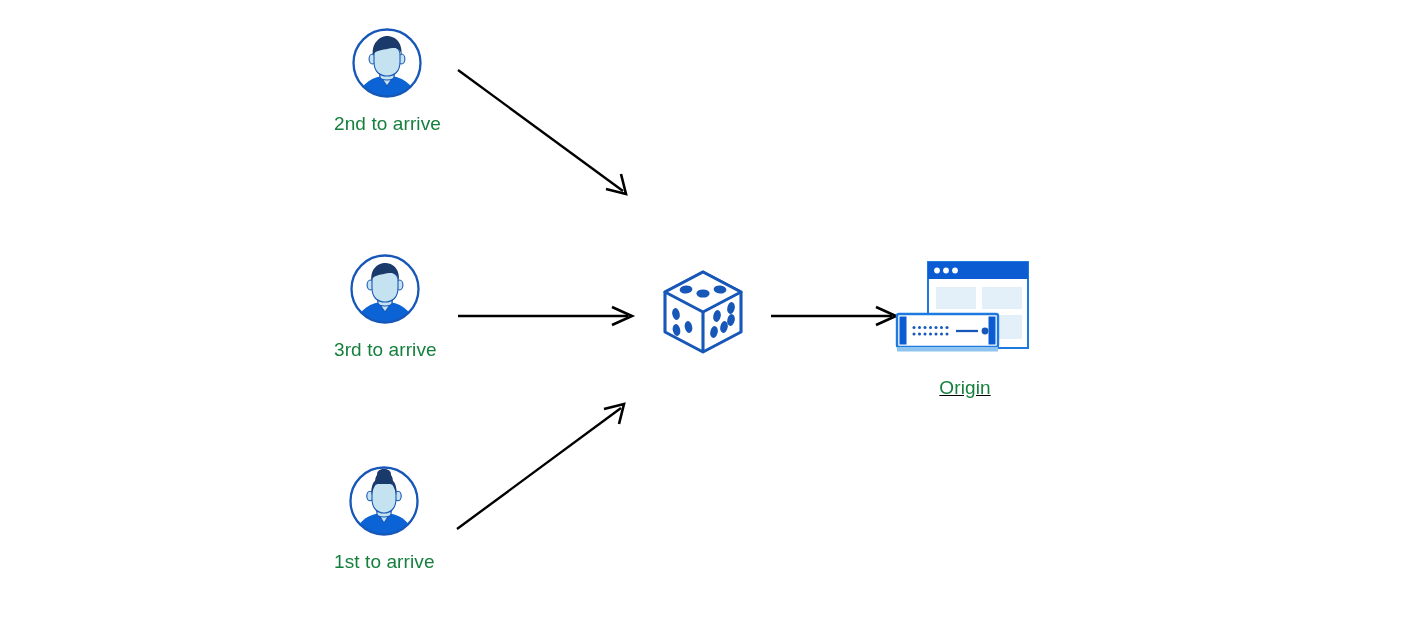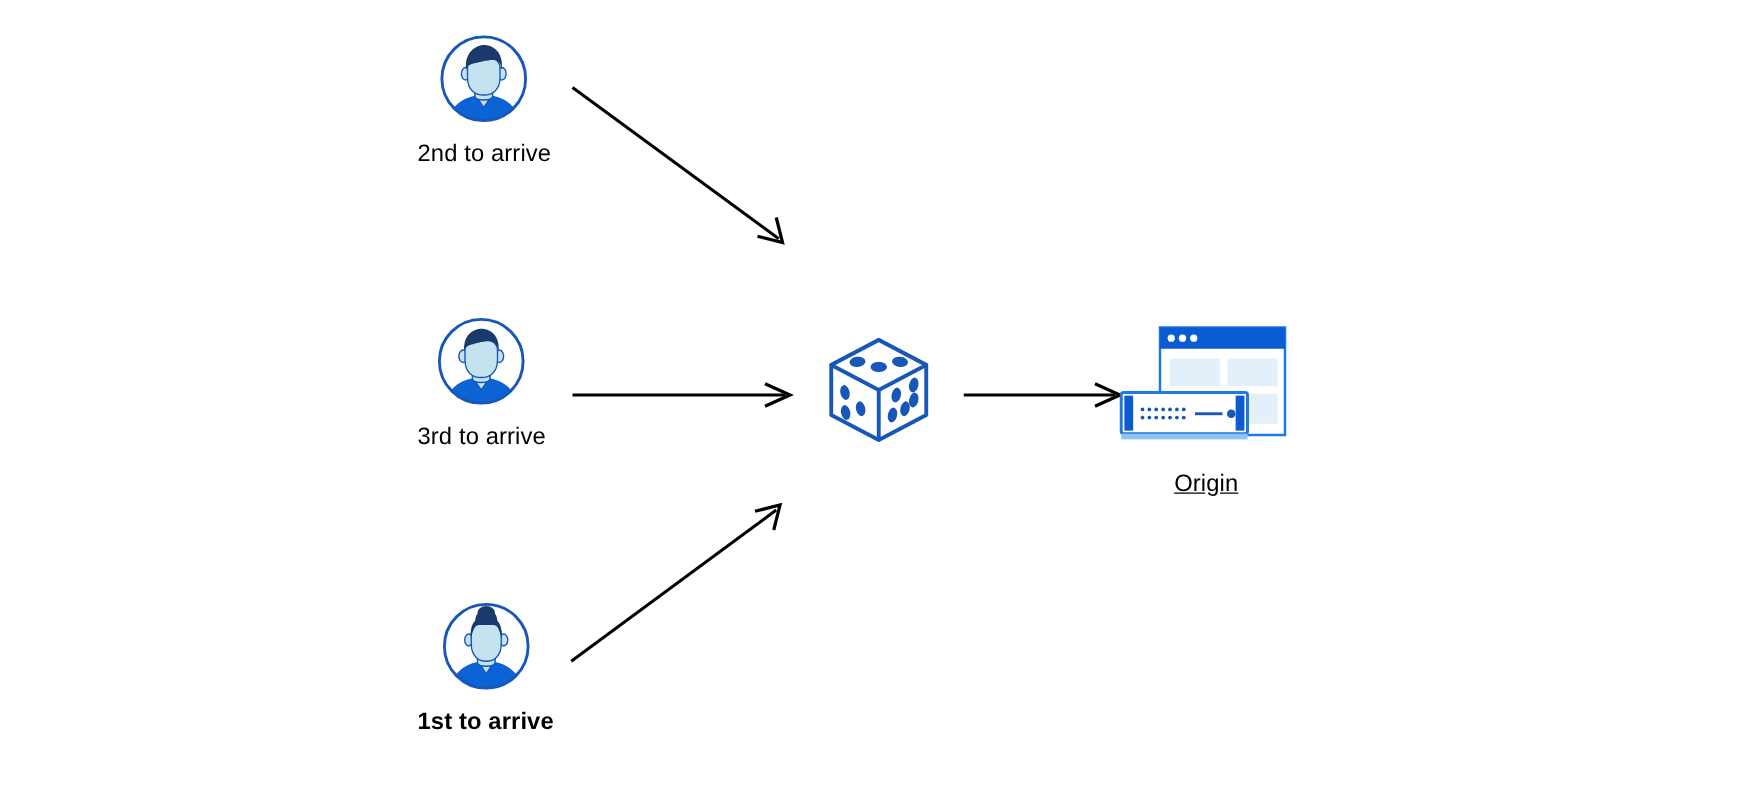--- a/index.html
+++ b/index.html
@@ -22,21 +22,21 @@
   }
   .node {
     position: absolute;
     display: flex;
     flex-direction: column;
     align-items: center;
   }
   .caption {
     font-family: "Liberation Sans", sans-serif;
     font-size: 19px;
-    color: #000000;
+    color: #15803d;
     line-height: 1;
     white-space: nowrap;
     letter-spacing: 0.1px;
   }
   .avatar-wrap { width: 74px; height: 74px; }
   .caption-avatar { margin-top: 14px; }
   .dice-wrap { width: 96px; height: 96px; }
   .origin-wrap { width: 150px; height: 110px; }
   .caption-origin { margin-top: 13px; }
   svg { display: block; overflow: visible; }
@@ -125,21 +125,21 @@
           <ellipse cx="51.5" cy="33" rx="3.4" ry="5" fill="#c4e2f0" stroke="#1757b8" stroke-width="1.1"></ellipse>
           <path d="M24 28 C24 16 50 16 50 28 L50 36 C50 46 44 50 37 50 C30 50 24 46 24 36 Z" fill="#c4e2f0" stroke="#1757b8" stroke-width="1.1"></path>
           <path d="M23.5 29 C22 16 31 11 37 11 C43 11 52 15 51 29 C50 23 47 21 43 21 C38 21 31 23 28 24 C25.5 25 24 26 23.5 29 Z" fill="#1a3a6b"></path>
         </g>
         <circle cx="37" cy="37" r="33.5" fill="none" stroke="#1757b8" stroke-width="2.3"></circle>
       </svg>
     </div>
     <div class="caption caption-avatar">3rd to arrive</div>
   </div>
 
-  <div class="node" style="left:334px; top:480px;font-weight:bold;">
+  <div class="node" style="left:334px; top:464px;">
     <div class="avatar-wrap">
       <svg viewBox="0 0 74 74" width="74" height="74">
         <defs>
           <clipPath id="clipC">
               <circle cx="37" cy="37" r="33.5"></circle>
             </clipPath>
         </defs>
         <circle cx="37" cy="37" r="33.5" fill="#ffffff"></circle>
         <g clip-path="url(#clipC)">
           <path d="M37 49 C20 49 8 59 6 78 L68 78 C66 59 54 49 37 49 Z" fill="#0b63d6"></path>

